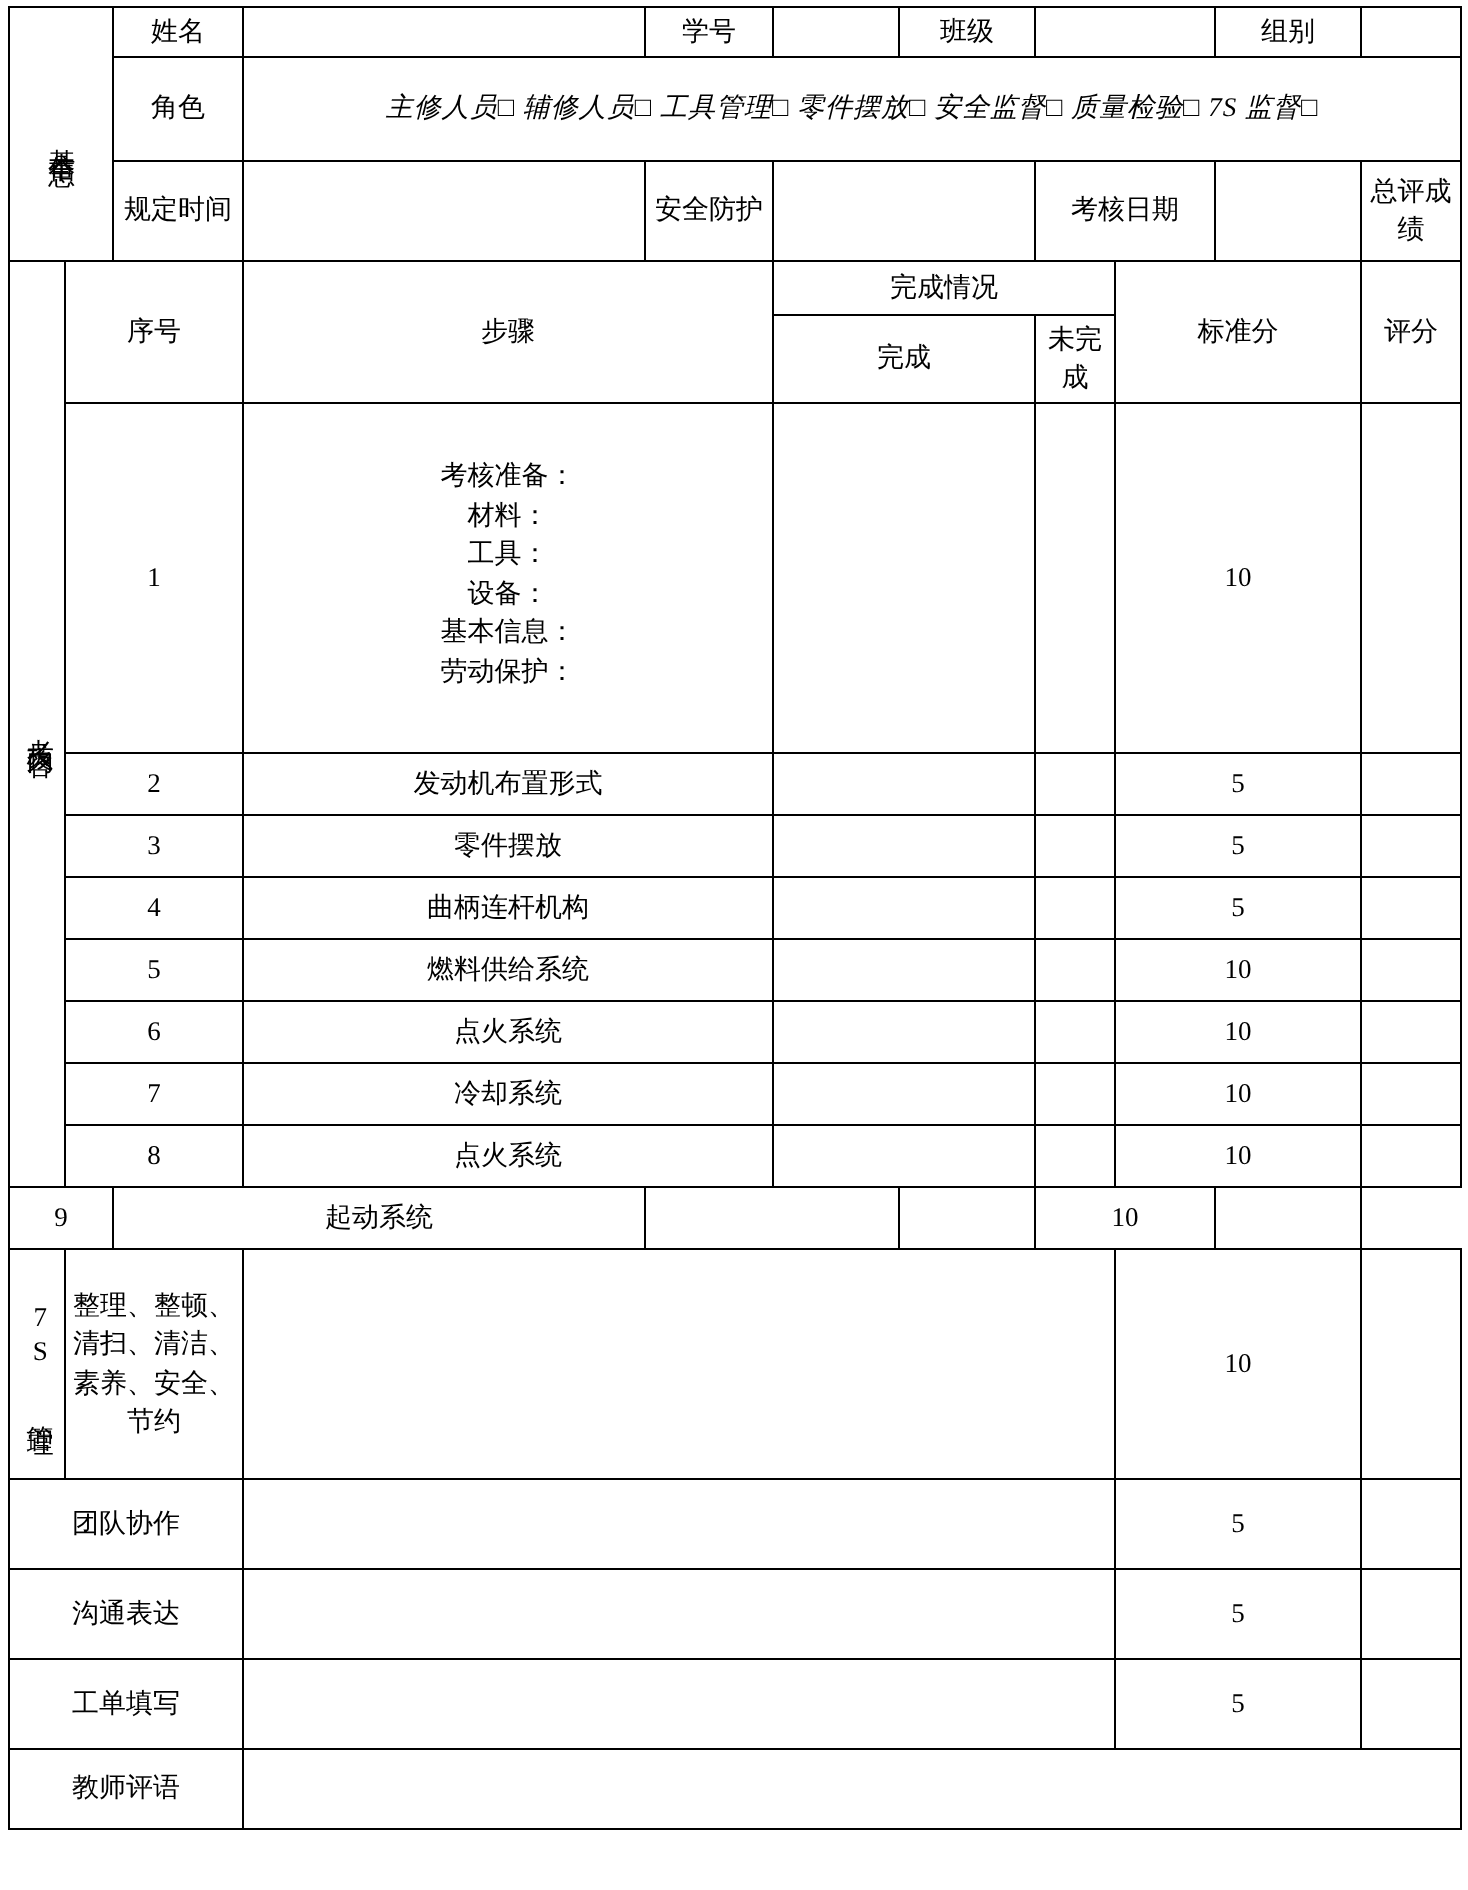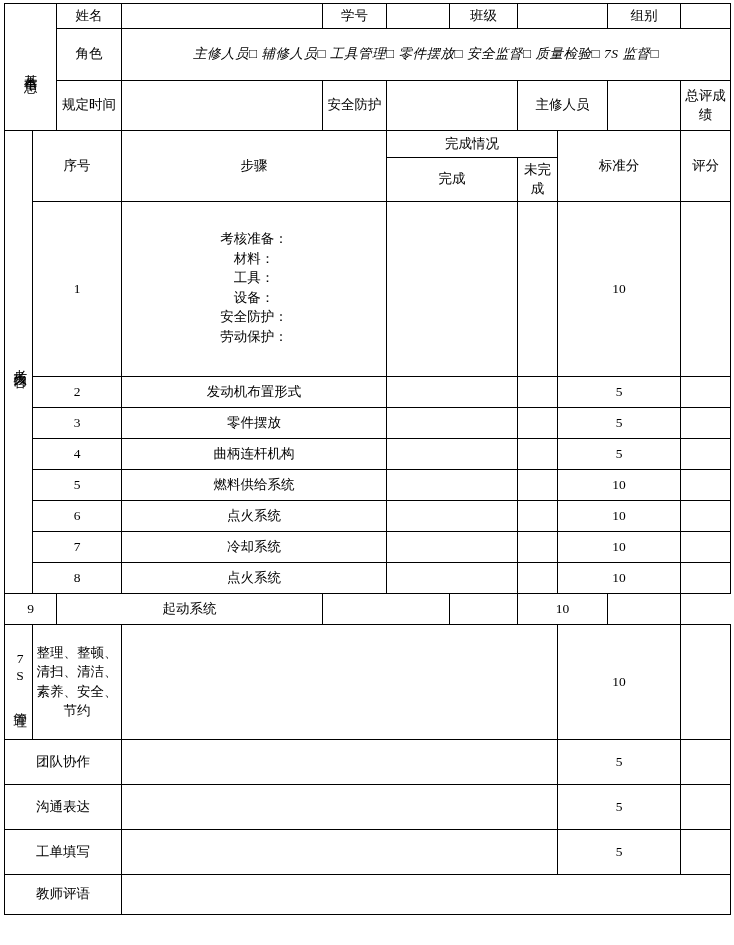--- a/index.html
+++ b/index.html
@@ -101,21 +101,21 @@
     <tr style="height:52px">
       <td>角色</td>
       <td colspan="9" class="roles">主修人员□ 辅修人员□ 工具管理□ 零件摆放□ 安全监督□ 质量检验□ 7S 监督□</td>
     </tr>
 
     <tr style="height:50px">
       <td>规定时间</td>
       <td colspan="2"></td>
       <td>安全防护</td>
       <td colspan="2"></td>
-      <td colspan="2">主修人员</td>
+      <td colspan="2">考核日期</td>
       <td></td>
       <td>总评成绩</td>
       <td></td>
     </tr>
 
     <tr style="height:27px">
       <td rowspan="10" class="vert">
         <span class="vtext">考核内容</span>
       </td>
       <td rowspan="2" colspan="2">序号</td>
@@ -129,21 +129,21 @@
       <td>未完成</td>
     </tr>
 
     <tr style="height:175px">
       <td colspan="2">1</td>
       <td colspan="3" class="steplist">
         <div>考核准备：</div>
         <div>材料：</div>
         <div>工具：</div>
         <div>设备：</div>
-        <div>安全防护：</div>
+        <div>基本信息：</div>
         <div>劳动保护：</div>
       </td>
       <td colspan="2"></td>
       <td></td>
       <td colspan="2">10</td>
       <td></td>
     </tr>
 
     <tr style="height:31px">
       <td colspan="2">2</td>

